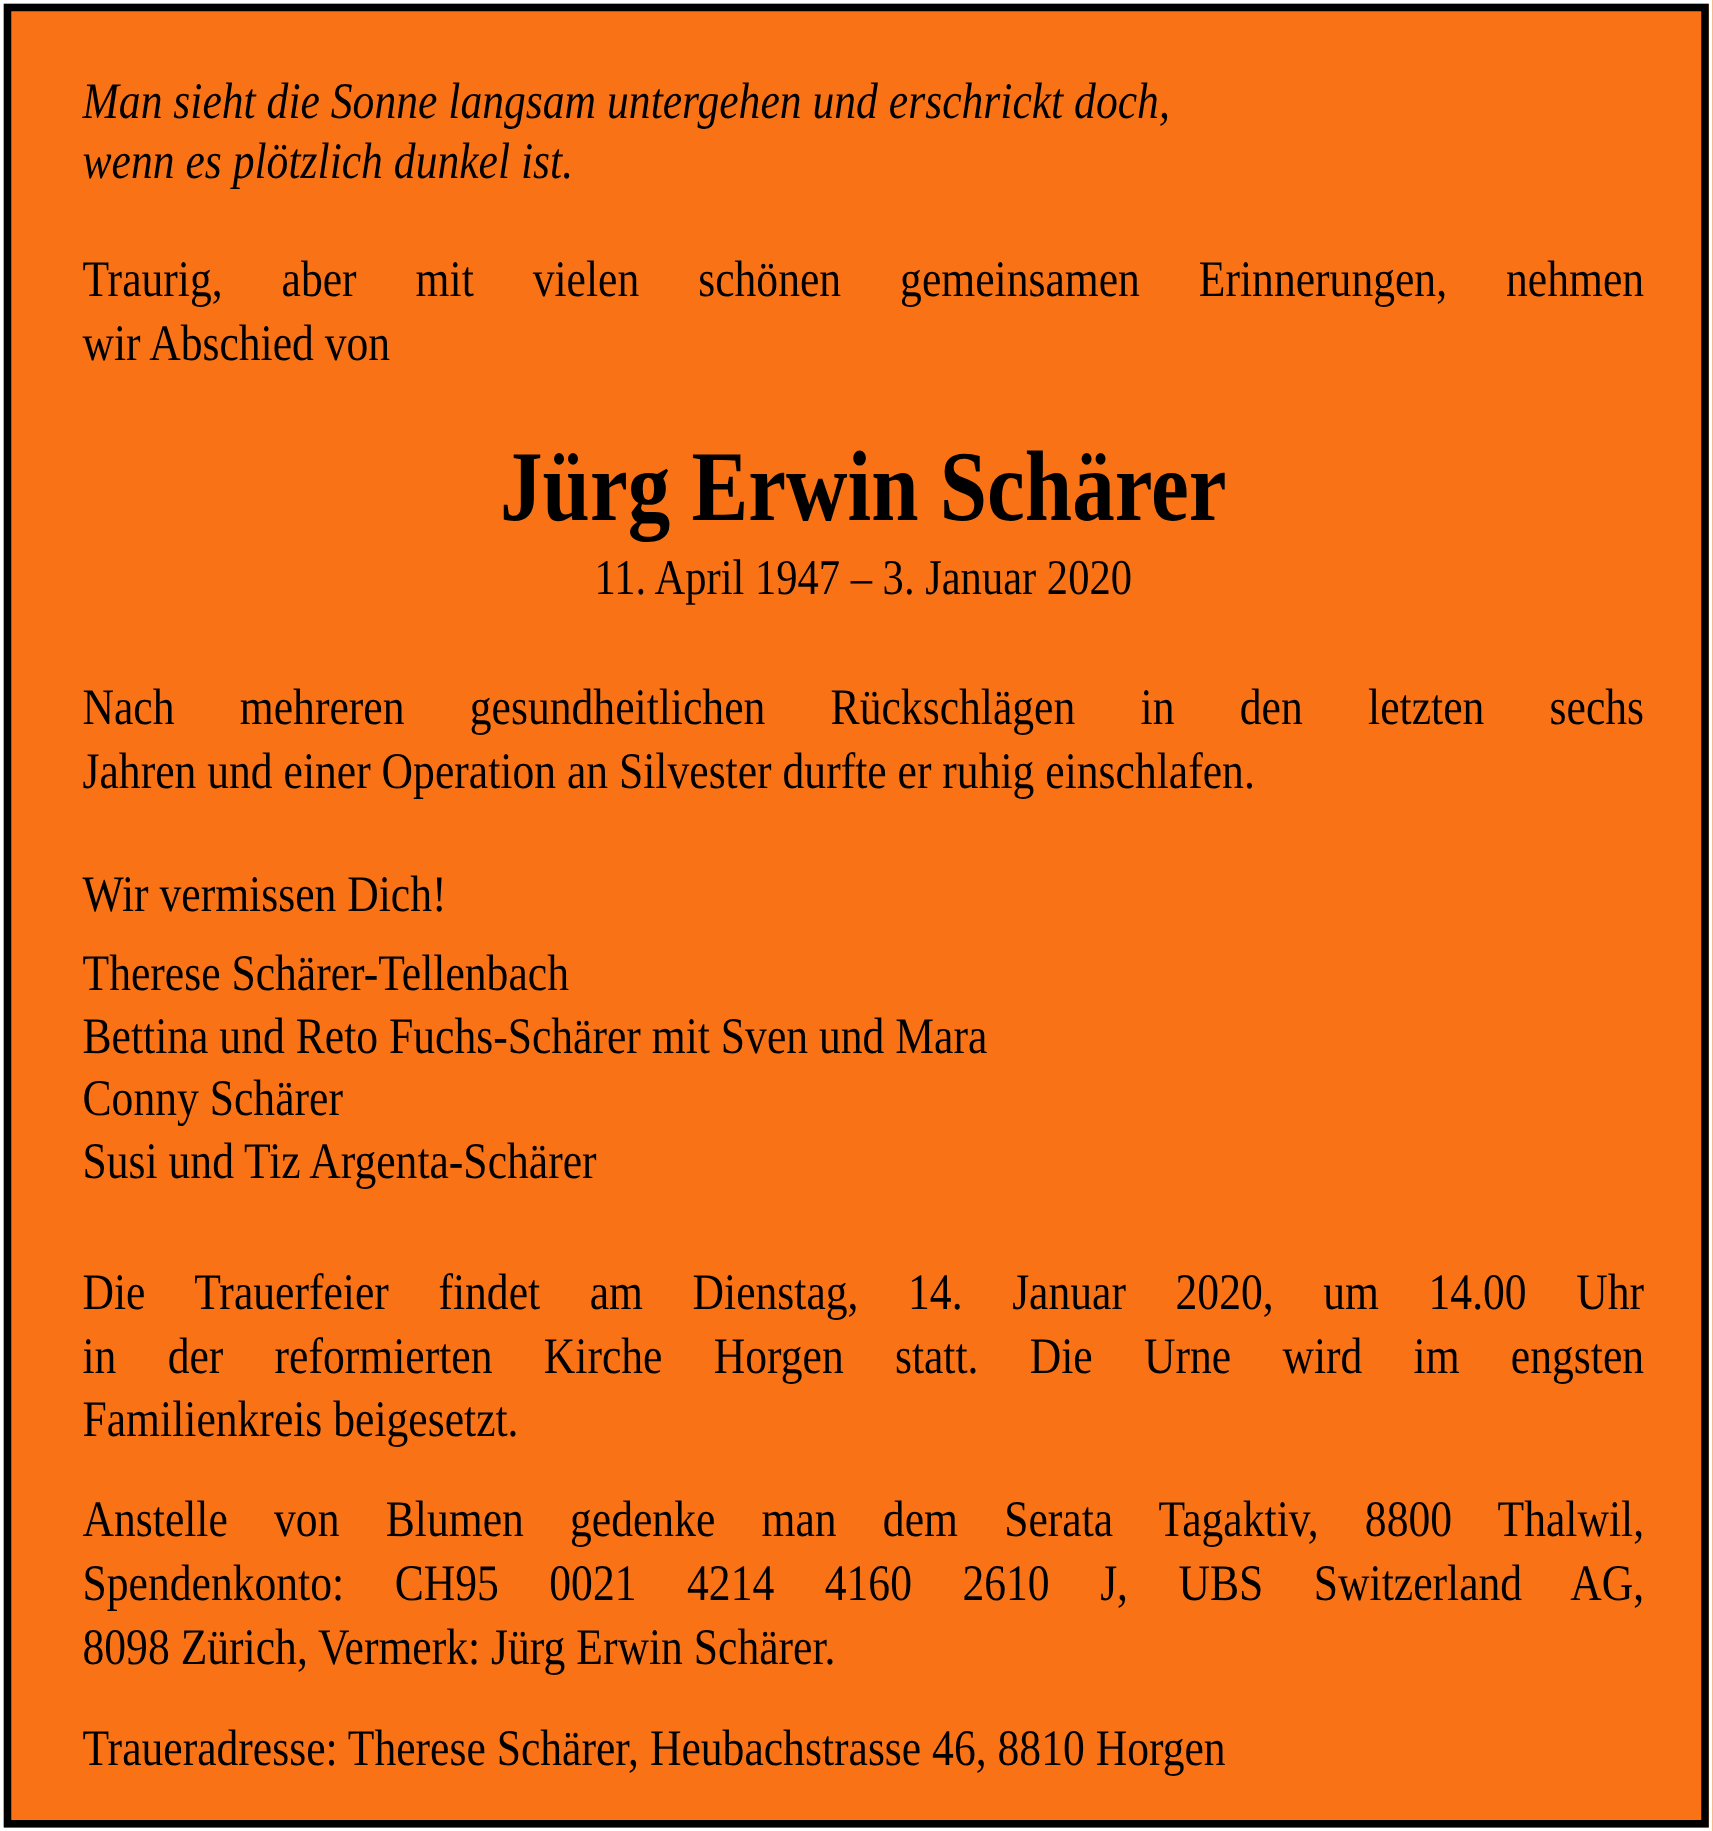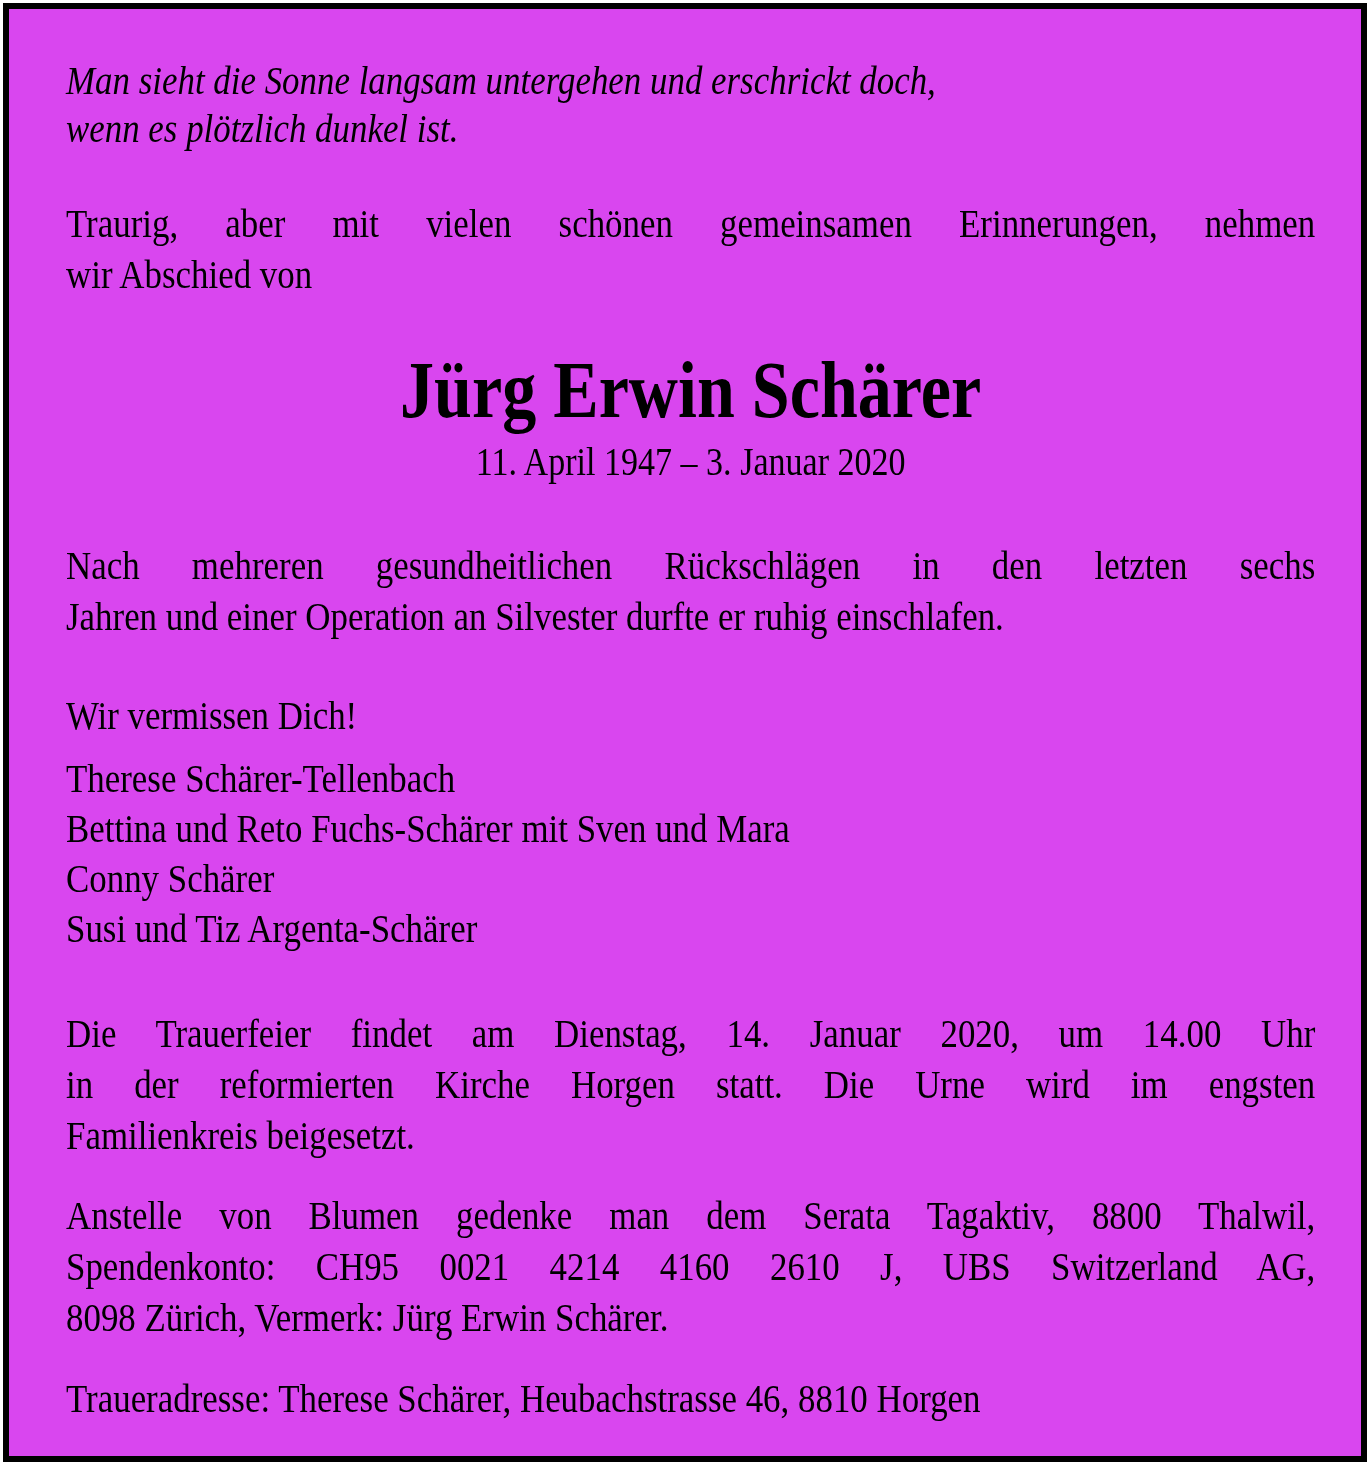--- a/index.html
+++ b/index.html
@@ -8,21 +8,21 @@
     background: #ffffff;
     position: relative;
     font-family: "Liberation Serif", "DejaVu Serif", serif;
     color: #000000;
     overflow: hidden;
   }
   .sheet {
     position: absolute;
     inset: 3px;
     border: 6px solid #000000;
-    background: #d946ef;
+    background: #f97316;
     box-sizing: border-box;
   }
   
   .content {
     position: absolute;
     left: 57px; top: 8px;
     width: 1468px;
     transform: scaleX(0.851);
     transform-origin: 0 0;
   }

